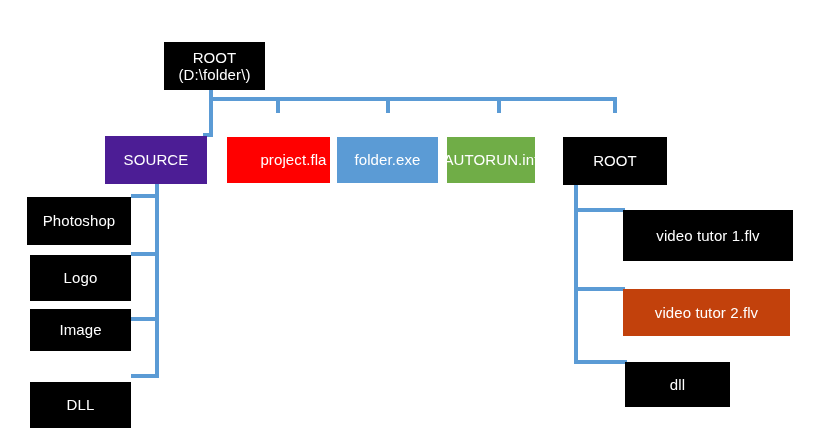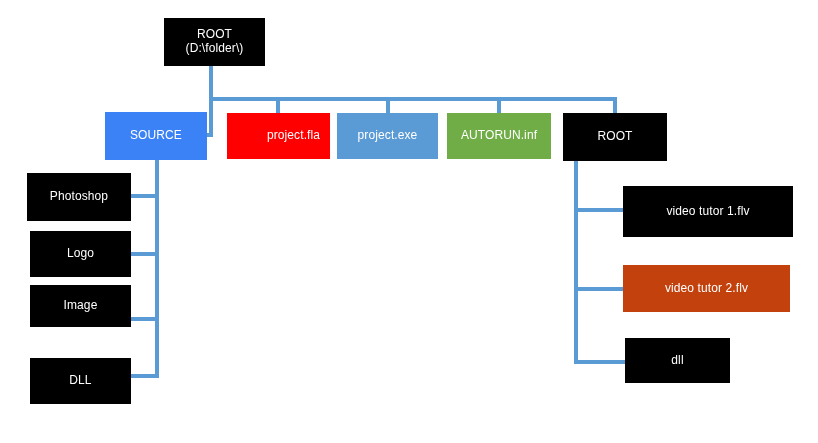--- a/index.html
+++ b/index.html
@@ -15,26 +15,27 @@
     font-family: "Liberation Sans", sans-serif;
     overflow: hidden;
   }
   .node {
     position: absolute;
     box-sizing: border-box;
     display: flex;
     align-items: center;
     justify-content: center;
     color: #ffffff;
-    font-size: 12px;
+    font-size: 15px;
     line-height: 1.15;
     text-align: center;
     white-space: pre-line;
     letter-spacing: 0.1px;
     z-index: 3;
+    margin-top: 24px;
   }
   .conn {
     position: absolute;
     background: #5B9BD5;
     z-index: 1;
   }
   .conn-h { height: 4px; }
   .conn-v { width: 4px; }
 </style>
 </head>
@@ -53,24 +54,24 @@
     <div class="conn conn-h" style="left: 131px; top: 194px; width: 28px; background: rgb(91, 155, 213);"></div>
     <div class="conn conn-h" style="left: 131px; top: 252px; width: 28px; background: rgb(91, 155, 213);"></div>
     <div class="conn conn-h" style="left: 131px; top: 317px; width: 28px; background: rgb(91, 155, 213);"></div>
     <div class="conn conn-h" style="left: 131px; top: 374px; width: 28px; background: rgb(91, 155, 213);"></div>
     <div class="conn conn-v" style="left: 574px; top: 161px; height: 203px; background: rgb(91, 155, 213);"></div>
     <div class="conn conn-h" style="left: 574px; top: 208px; width: 51px; background: rgb(91, 155, 213);"></div>
     <div class="conn conn-h" style="left: 574px; top: 287px; width: 51px; background: rgb(91, 155, 213);"></div>
     <div class="conn conn-h" style="left: 574px; top: 360px; width: 53px; background: rgb(91, 155, 213);"></div>
     <div class="node" style="left: 164px; top: 18px; width: 101px; height: 48px; background: rgb(0, 0, 0); color: rgb(255, 255, 255);">ROOT
 (D:\folder\)</div>
-    <div class="node" style="left: 105px; top: 112px; width: 102px; height: 48px; background: #3b82f6; color: rgb(255, 255, 255); text-align: center;">SOURCE</div>
+    <div class="node" style="left: 105px; top: 112px; width: 102px; height: 48px; background: #4c1d95; color: rgb(255, 255, 255); text-align: center;">SOURCE</div>
     <div class="node" style="left: 227px; top: 113px; width: 103px; height: 46px; background: rgb(255, 0, 0); color: rgb(255, 255, 255); padding-left: 30px;">project.fla</div>
-    <div class="node" style="left: 337px; top: 113px; width: 101px; height: 46px; background: rgb(91, 155, 213); color: rgb(255, 255, 255);">project.exe</div>
-    <div class="node" style="left: 447px; top: 113px; width: 104px; height: 46px; background: rgb(112, 173, 71); color: rgb(255, 255, 255);">AUTORUN.inf</div>
+    <div class="node" style="left: 337px; top: 113px; width: 101px; height: 46px; background: rgb(91, 155, 213); color: rgb(255, 255, 255);">folder.exe</div>
+    <div class="node" style="left: 447px; top: 113px; width: 88px; height: 46px; background: rgb(112, 173, 71); color: rgb(255, 255, 255);">AUTORUN.inf</div>
     <div class="node" style="left: 563px; top: 113px; width: 104px; height: 48px; background: rgb(0, 0, 0); color: rgb(255, 255, 255);">ROOT</div>
     <div class="node" style="left: 27px; top: 173px; width: 104px; height: 48px; background: rgb(0, 0, 0); color: rgb(255, 255, 255);">Photoshop</div>
     <div class="node" style="left: 30px; top: 231px; width: 101px; height: 46px; background: rgb(0, 0, 0); color: rgb(255, 255, 255);">Logo</div>
     <div class="node" style="left: 30px; top: 285px; width: 101px; height: 42px; background: rgb(0, 0, 0); color: rgb(255, 255, 255);">Image</div>
     <div class="node" style="left: 30px; top: 358px; width: 101px; height: 46px; background: rgb(0, 0, 0); color: rgb(255, 255, 255);">DLL</div>
     <div class="node" style="left: 623px; top: 186px; width: 170px; height: 51px; background: #000000; color: rgb(255, 255, 255);">video tutor 1.flv</div>
     <div class="node" style="left: 623px; top: 265px; width: 167px; height: 47px; background: #c2410c; color: rgb(255, 255, 255);">video tutor 2.flv</div>
     <div class="node" style="left: 625px; top: 338px; width: 105px; height: 45px; background: rgb(0, 0, 0); color: rgb(255, 255, 255);">dll</div>
   </div>
 

